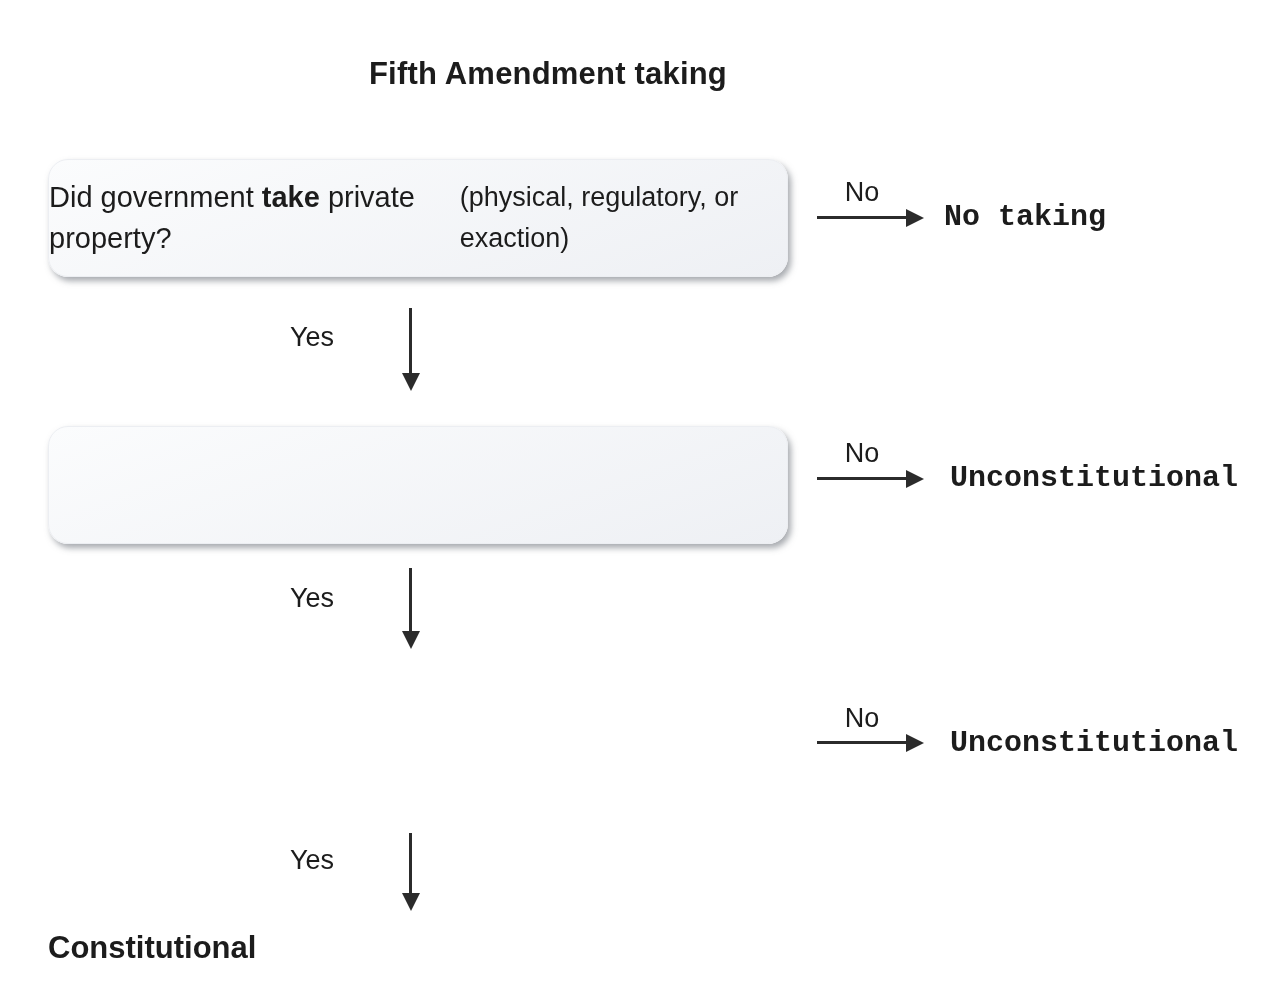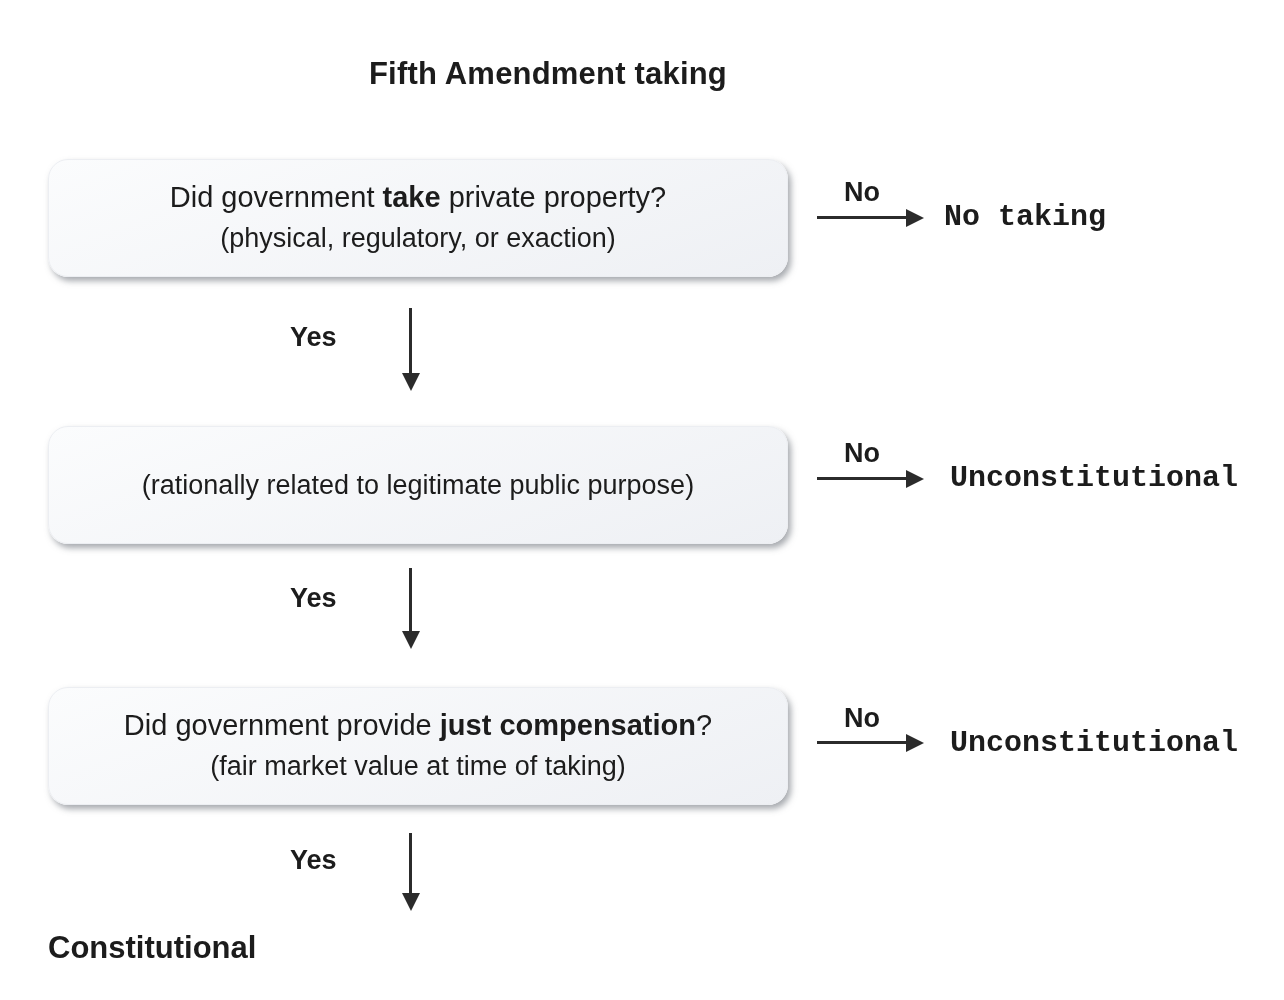--- a/index.html
+++ b/index.html
@@ -34,33 +34,31 @@
   .qbox {
     position: absolute;
     left: 48px;
     width: 740px;
     height: 118px;
     border-radius: 20px;
     background: linear-gradient(160deg, var(--box-top) 0%, var(--box-bottom) 100%);
     box-shadow: 3px 4px 6px rgba(95, 100, 110, 0.55);
     border: 1px solid #eceef2;
     display: flex;
-    flex-direction: column;
     justify-content: center;
     align-items: center;
-    text-align: center;
+    text-align: left;
   }
   .qline { font-size: 29px; line-height: 41px; }
   .qline b { font-weight: bold; }
   .qsub { font-size: 27px; line-height: 41px; }
   .yes-label, .no-label {
     position: absolute;
     font-size: 27px;
     color: var(--text-color);
-    font-weight: bold;
   }
   .yes-label { width: 110px; text-align: left; }
   .no-label { width: 92px; text-align: center; }
   .varrow {
     position: absolute;
     width: 3px;
     background: var(--arrow-color);
   }
   .varrow::after {
     content: "";
@@ -117,32 +115,27 @@
     <div class="qline"><span>Did government </span><b>take</b><span> private property?</span></div>
     <div class="qsub">(physical, regulatory, or exaction)</div>
   </div>
   <div class="no-label" style="left:816px; top:177px;">No</div>
   <div class="harrow" style="left:817px; top:216px;"></div>
   <div class="result" style="left:944px; top:200px;">No taking</div>
   <div class="yes-label" style="left:290px; top:322px;">Yes</div>
   <div class="varrow" style="left:409px; top:308px; height:66px;"></div>
 
   <div class="qbox" style="top:426px;">
-    <div class="qsub">(rationally related to legitimate public purpose)</div>
   </div>
   <div class="no-label" style="left:816px; top:438px;">No</div>
   <div class="harrow" style="left:817px; top:477px;"></div>
   <div class="result" style="left:950px; top:461px;">Unconstitutional</div>
   <div class="yes-label" style="left:290px; top:583px;">Yes</div>
   <div class="varrow" style="left:409px; top:568px; height:64px;"></div>
 
-  <div class="qbox" style="top:687px;">
-    <div class="qline"><span>Did government provide </span><b>just compensation</b><span>?</span></div>
-    <div class="qsub">(fair market value at time of taking)</div>
-  </div>
   <div class="no-label" style="left:816px; top:703px;">No</div>
   <div class="harrow" style="left:817px; top:741px;"></div>
   <div class="result" style="left:950px; top:726px;">Unconstitutional</div>
   <div class="yes-label" style="left:290px; top:845px;">Yes</div>
   <div class="varrow" style="left:409px; top:833px; height:61px;"></div>
 
   <div class="final-result">Constitutional</div>
 
 </div>
 

